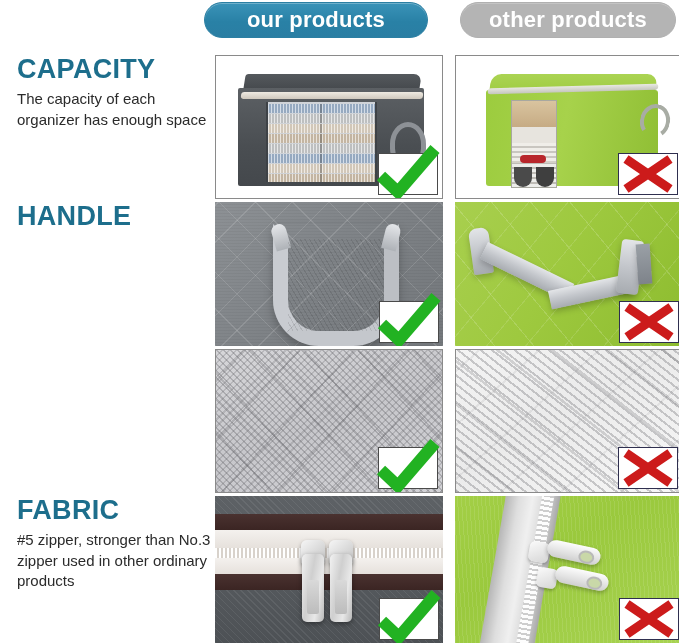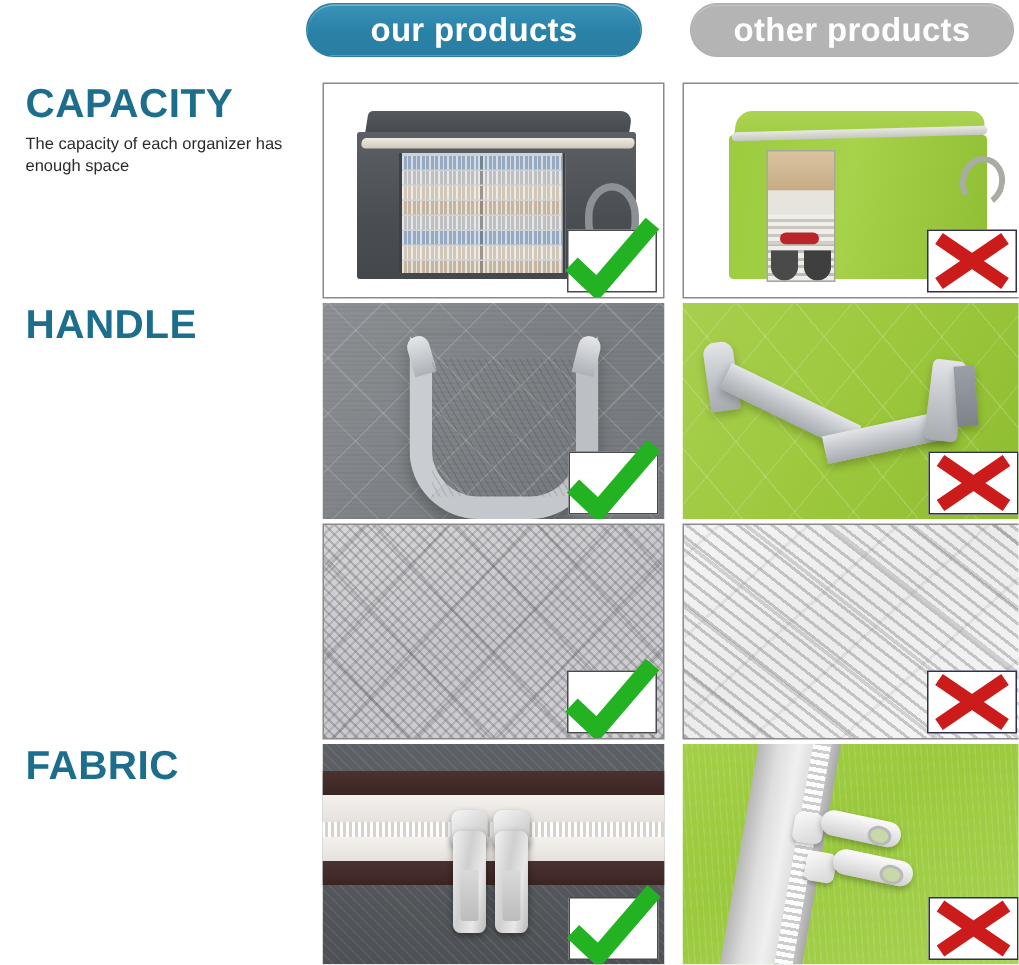--- a/index.html
+++ b/index.html
@@ -74,21 +74,21 @@
     color: #1d6e8c;
     font-size: 27px;
     font-weight: bold;
     letter-spacing: 0.3px;
     line-height: 1.05;
     margin: 0 0 6px 0;
     white-space: nowrap;
   }
   .feat-desc {
     color: #2b2b2b;
-    font-size: 11px;
+    font-size: 15px;
     line-height: 1.35;
     margin: 0;
   }
 
   .panel {
     position: absolute;
     top: 0;
     height: 100%;
     box-sizing: border-box;
     overflow: hidden;
@@ -492,20 +492,21 @@
         <path d="M5 3 L49 33 M49 3 L5 33" stroke="#cc1b1b" stroke-width="9"></path>
       </svg>
     </div>
   </div>
 </div>
 
 <div class="row row-4">
 
   <div class="text-col">
     <p class="feat-title">FABRIC</p>
+    <p class="feat-desc">#5 zipper, stronger than No.3 zipper used in other ordinary products</p>
   </div>
 
   <div class="panel panel-left">
     <div class="zip-gray-bg"></div>
     <div class="zip-band brown-band" style="top:18px;height:16px;"></div>
     <div class="zip-band white-tape" style="top:34px;height:18px;"></div>
     <div class="zip-band zip-teeth" style="top:52px;height:10px;"></div>
     <div class="zip-band white-tape" style="top:62px;height:16px;"></div>
     <div class="zip-band brown-band" style="top:78px;height:16px;"></div>
     <div class="zip-slider" style="left:86px;top:44px;"></div>

